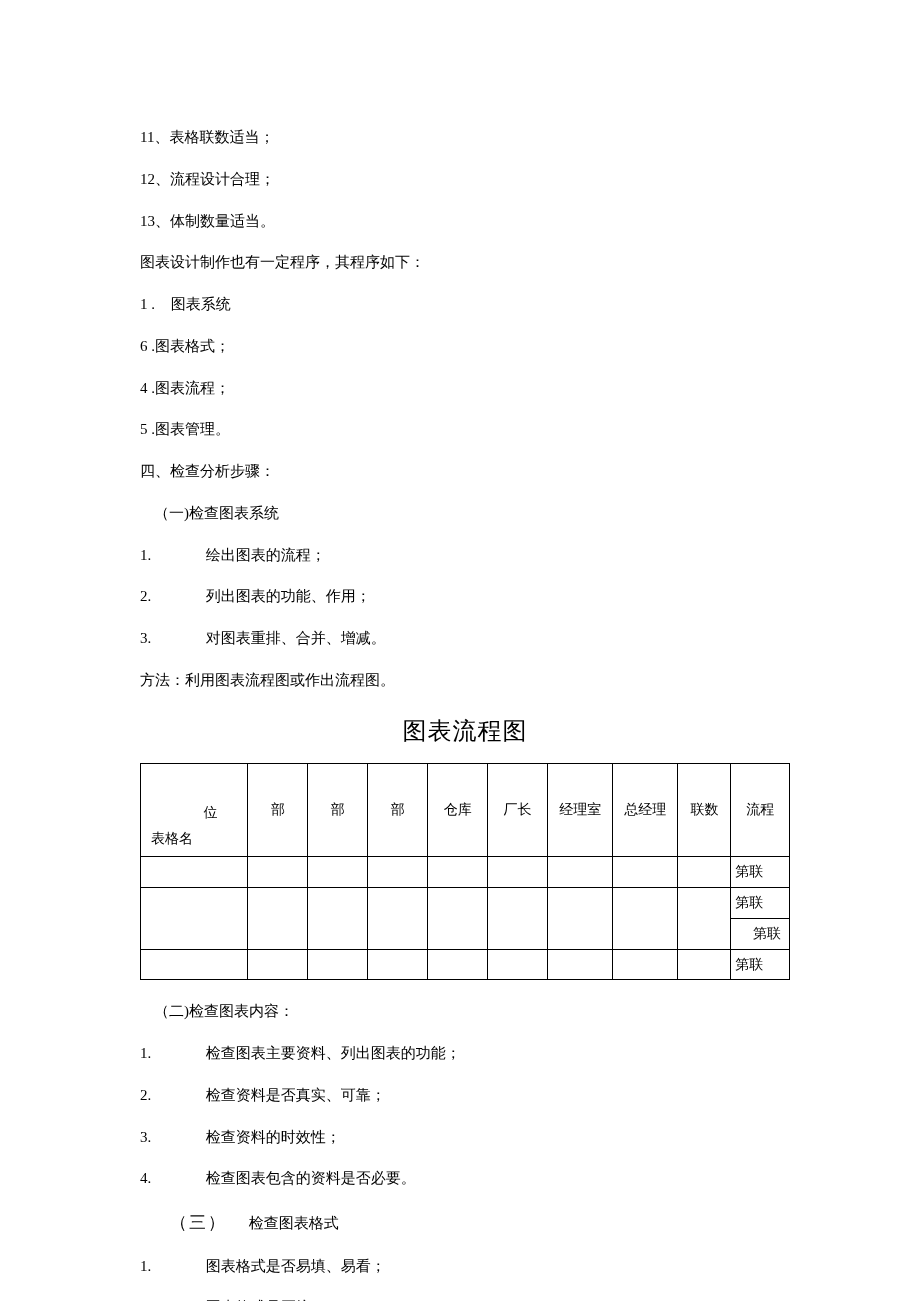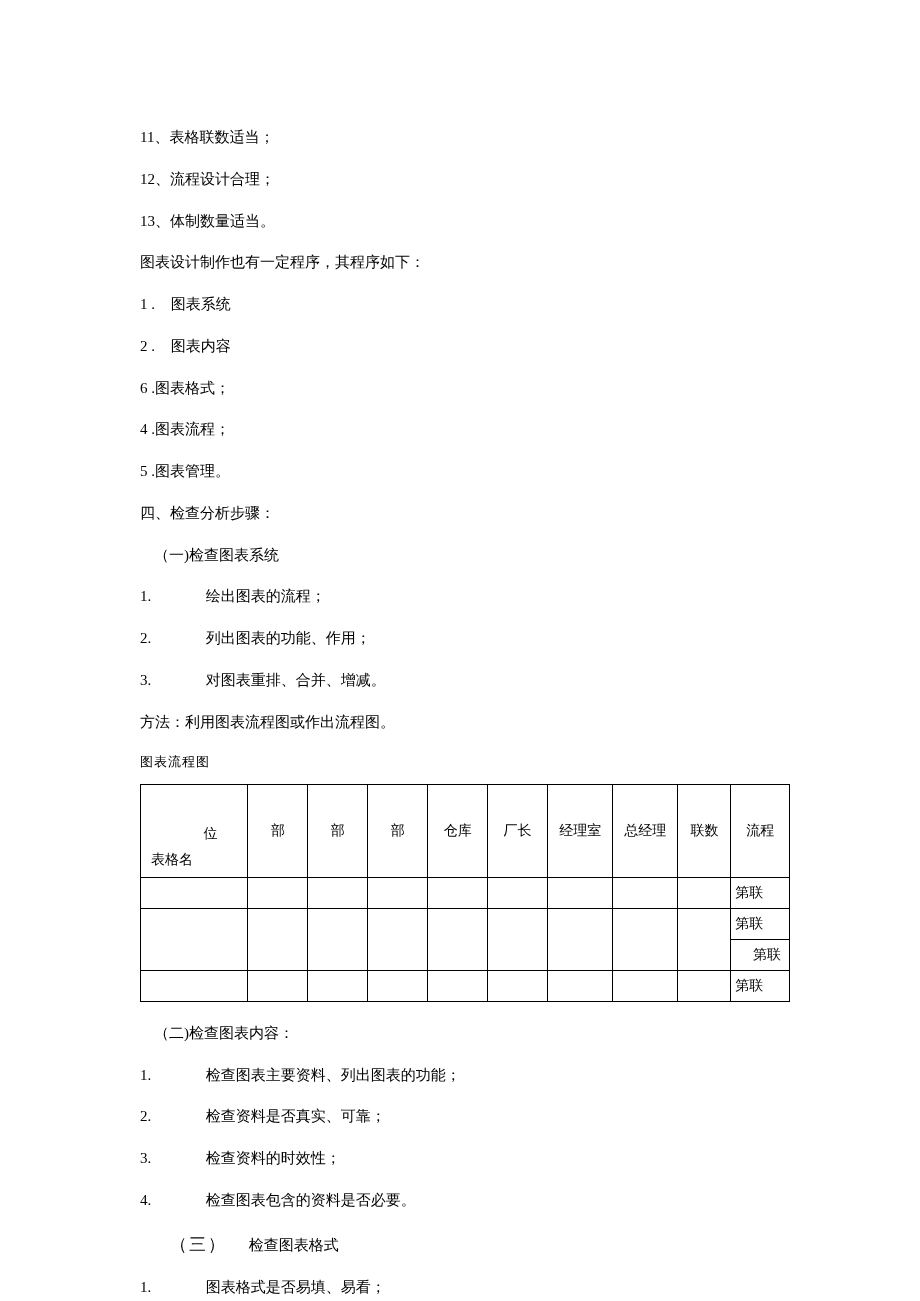--- a/index.html
+++ b/index.html
@@ -20,22 +20,22 @@
     }
     .indent-1 {
       padding-left: 14px;
     }
     .list-num {
       display: inline-block;
       width: 62px;
       vertical-align: top;
     }
     .title-center {
-      text-align: left;
-      font-size: 13px;
+      text-align: center;
+      font-size: 24px;
       margin: 8px 0 10px 0;
       letter-spacing: 1px;
     }
     table {
       border-collapse: collapse;
       width: 100%;
       font-size: 14px;
       margin: 2px 0 18px 0;
     }
     td {
@@ -83,24 +83,20 @@
 
   <div class="line">11、表格联数适当；</div>
   <div class="line">12、流程设计合理；</div>
   <div class="line">13、体制数量适当。</div>
 
   <div class="line">图表设计制作也有一定程序，其程序如下：</div>
 
   <div class="line">
     <span>1   .</span>
     <span class="after-num">图表系统</span>
-  </div>
-  <div class="line">
-    <span>2   .</span>
-    <span class="after-num">图表内容</span>
   </div>
   <div class="line">6   .图表格式；</div>
   <div class="line">4   .图表流程；</div>
   <div class="line">5   .图表管理。</div>
 
   <div class="line">四、检查分析步骤：</div>
 
   <div class="line indent-1">（一)检查图表系统</div>
 
   <div class="line">

